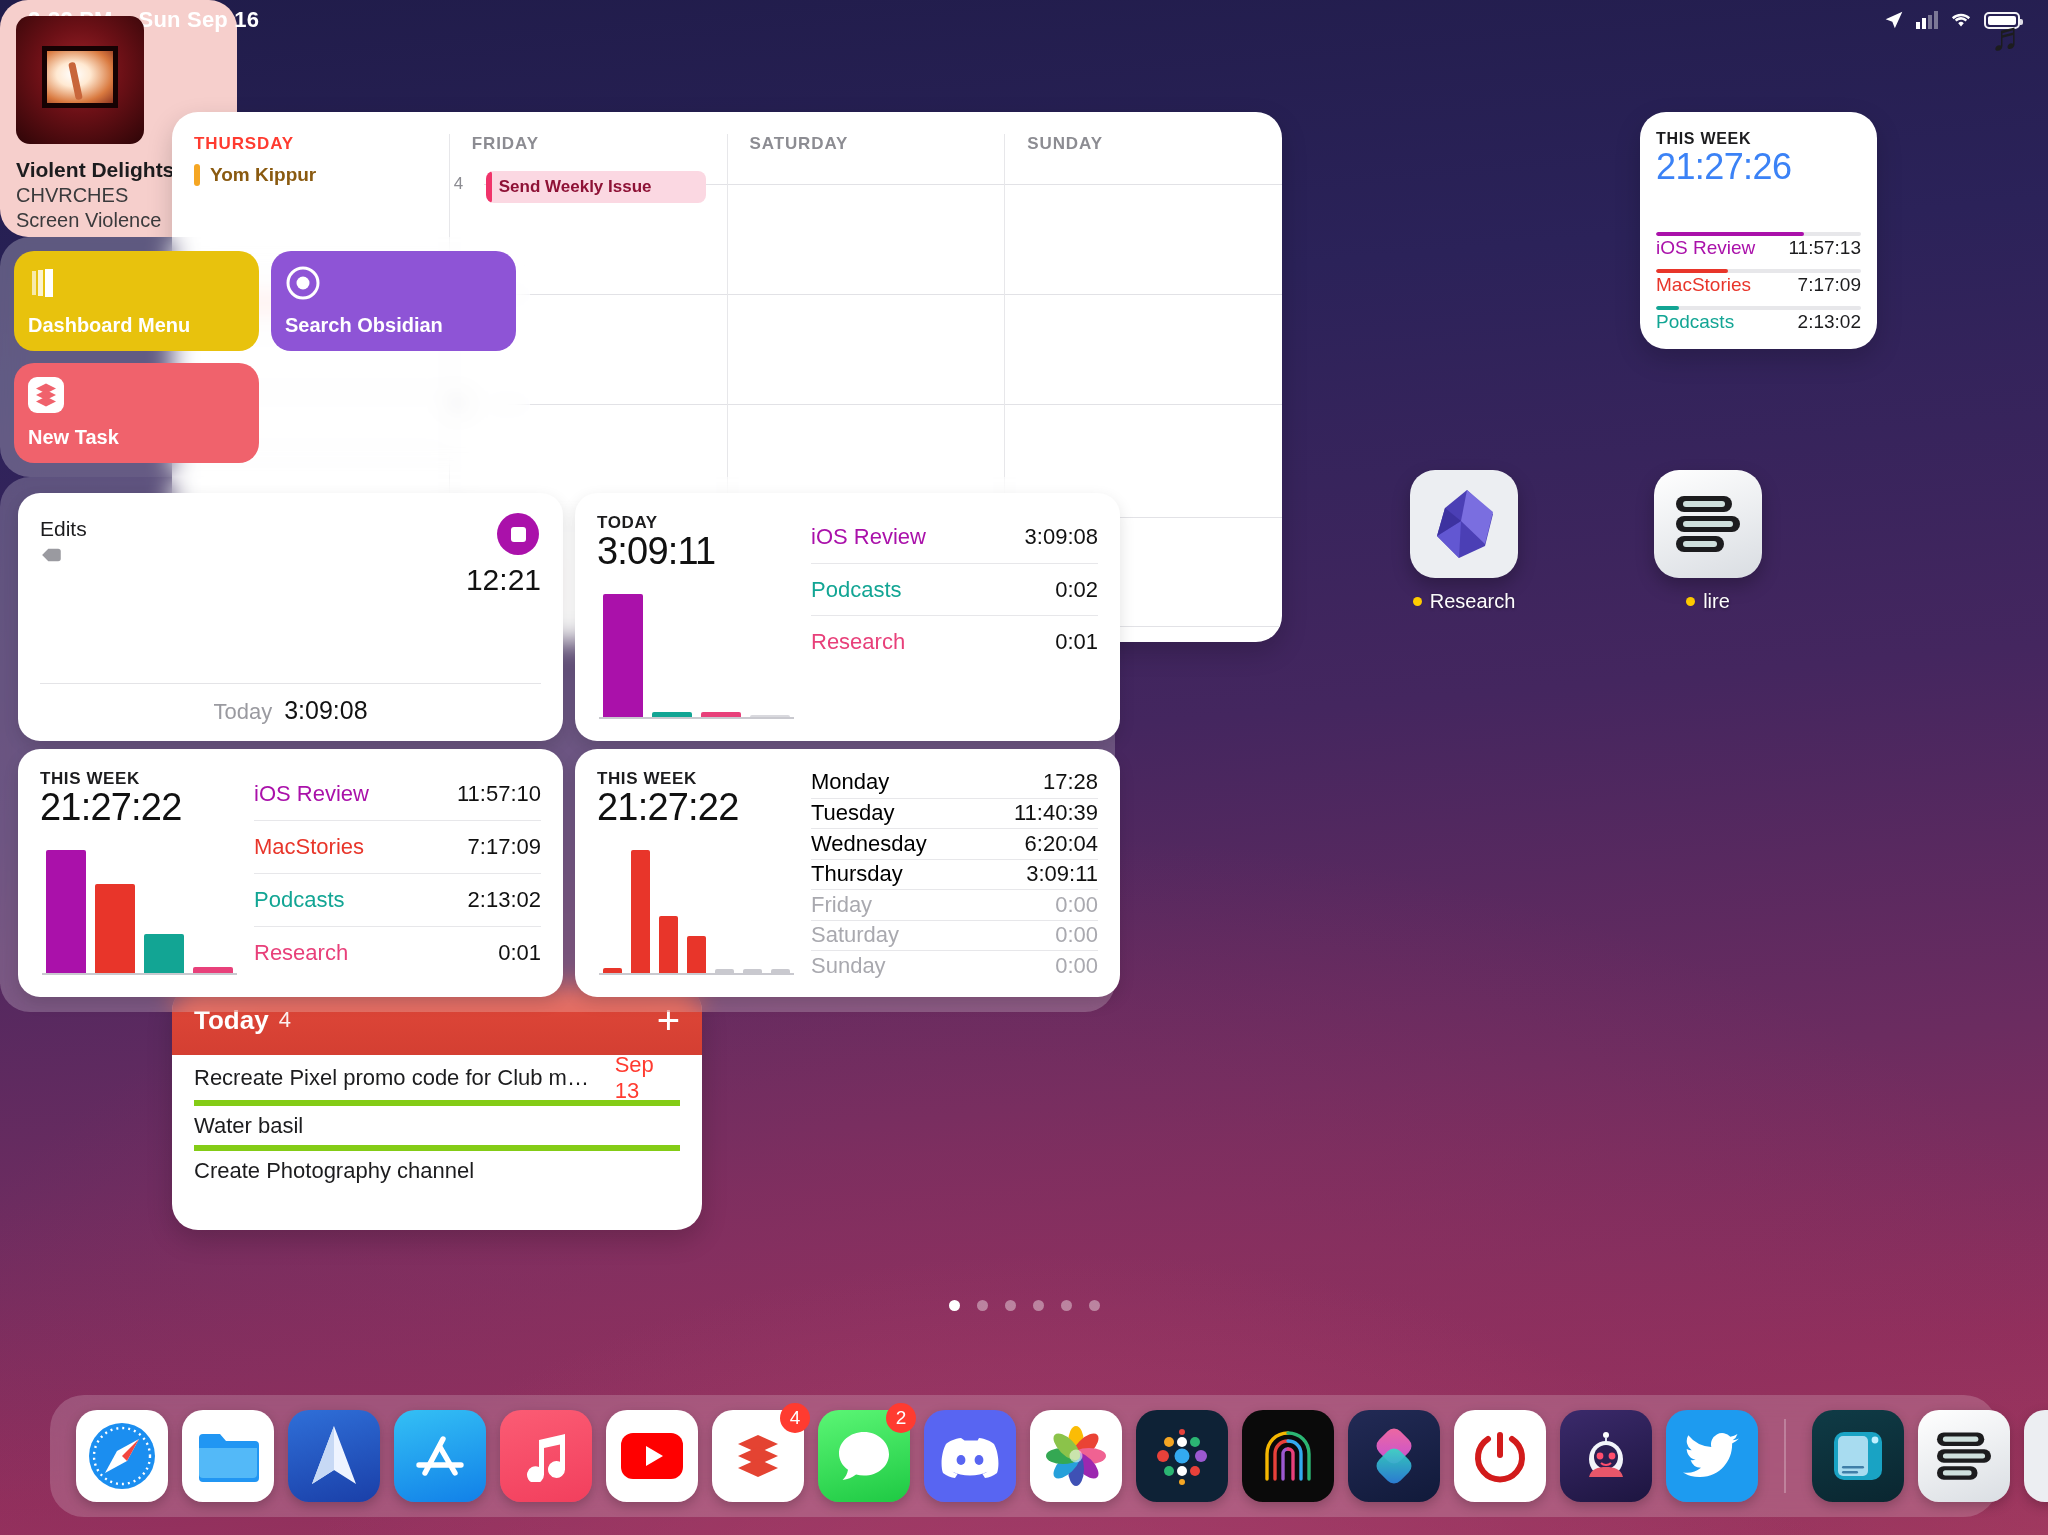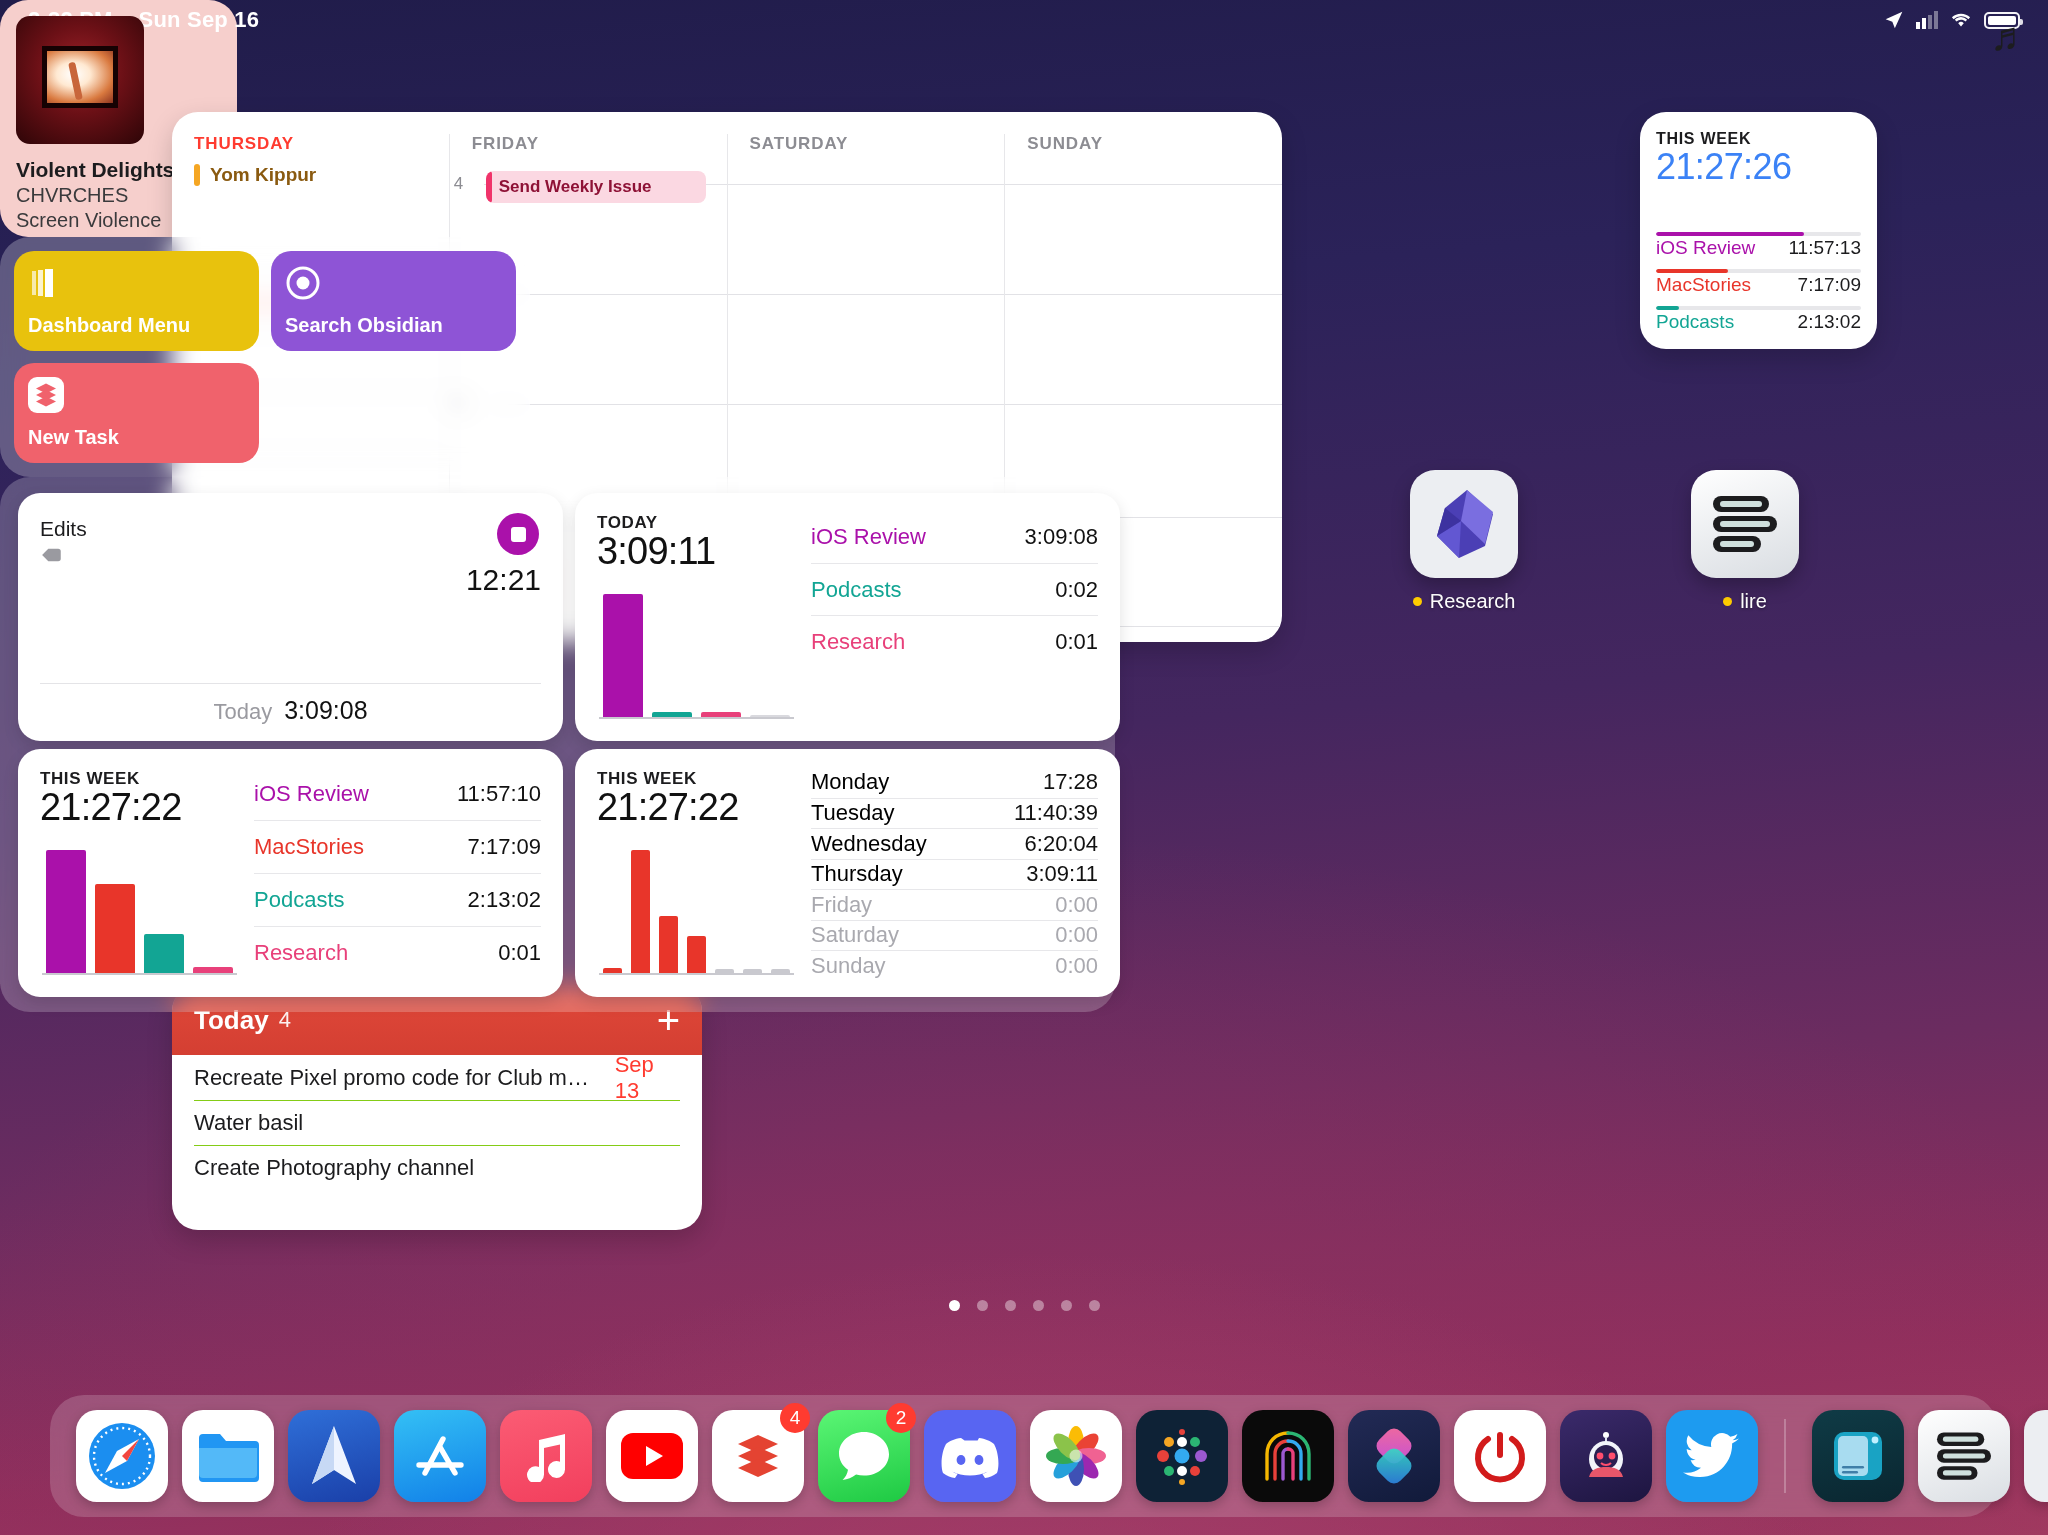--- a/index.html
+++ b/index.html
@@ -119,21 +119,21 @@
 
   
   #today { left: 172px; top: 985px; width: 530px; height: 245px; }
   .rem-head { background: linear-gradient(180deg, #e0483a 0%, #d43f32 100%);
               height: 70px; display: flex; align-items: center; padding: 0 22px; }
   .rem-title { color: #fff; font-size: 26px; font-weight: 700; }
   .rem-count { color: rgba(255,255,255,.92); font-size: 22px; margin-left: 10px; font-weight: 400; }
   .rem-plus { margin-left: auto; color: #fff; font-size: 40px; font-weight: 300; line-height: 1; }
   .rem-list { padding: 0 22px; }
   .rem-item { display: flex; align-items: center; height: 45px; font-size: 22px; color: #1c1c1e; }
-  .rem-item + .rem-item { border-top: 1px solid #84cc16; text-align: center; }
+  .rem-item + .rem-item { border-top: 6px solid #84cc16; text-align: center; }
   .rem-item .txt { overflow: hidden; white-space: nowrap; text-overflow: ellipsis; }
   .rem-item .due { margin-left: auto; color: #ff3b30; font-size: 22px; padding-left: 14px; }
 
   
   #stack { left: 762px; top: 695px; width: 1115px; height: 535px;
            background: rgba(255,255,255,.22); backdrop-filter: blur(12px); border-radius: 30px; }
   .tcard { position: absolute; background: #fff; border-radius: 22px; overflow: hidden;
            box-shadow: 0 6px 16px rgba(0,0,0,.12); }
   #t-running { left: 18px;  top: 16px;  width: 545px; height: 248px; padding: 20px 22px; }
   #t-today   { left: 575px; top: 16px;  width: 545px; height: 248px; padding: 20px 22px; }
@@ -353,21 +353,21 @@
       <path d="M30 33 6 48l22 22z" fill="#6257d2"></path>
       <path d="M30 33 14 20 6 48z" fill="#3d32a0"></path>
     </svg>
   </div>
   <div class="lbl">
     <span class="dot"></span>
     <span>Research</span>
   </div>
 </div>
 
-<div class="appicon" style="left:1691px;top:470px;">
+<div class="appicon" style="left:1654px;top:470px;">
   <div class="glyph" style="background:linear-gradient(160deg,#ffffff,#d9dde2);">
     <svg width="72" height="64" viewBox="0 0 72 64">
       <rect x="4" y="4" width="56" height="16" rx="8" fill="#1c1c1e"></rect>
       <rect x="4" y="24" width="64" height="16" rx="8" fill="#1c1c1e"></rect>
       <rect x="4" y="44" width="48" height="16" rx="8" fill="#1c1c1e"></rect>
       <rect x="11" y="9" width="42" height="6" rx="3" fill="#cfe0dd"></rect>
       <rect x="11" y="29" width="50" height="6" rx="3" fill="#cfe0dd"></rect>
       <rect x="11" y="49" width="34" height="6" rx="3" fill="#cfe0dd"></rect>
     </svg>
   </div>

